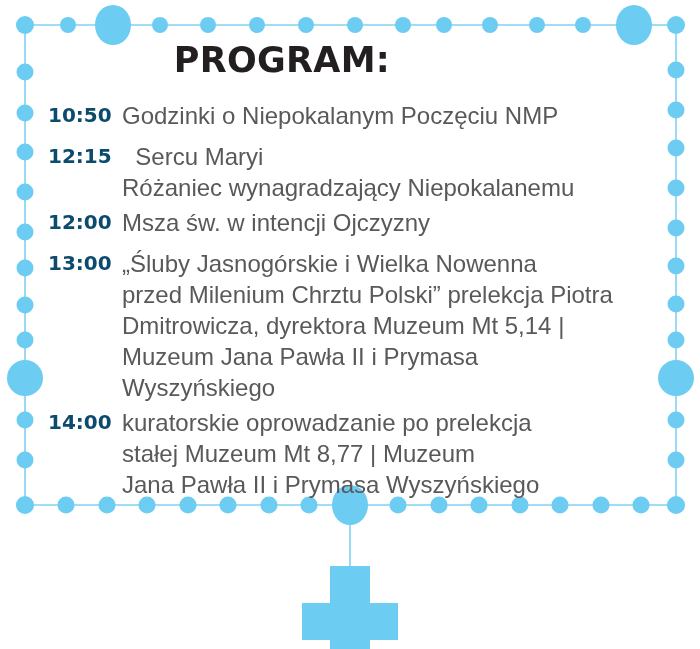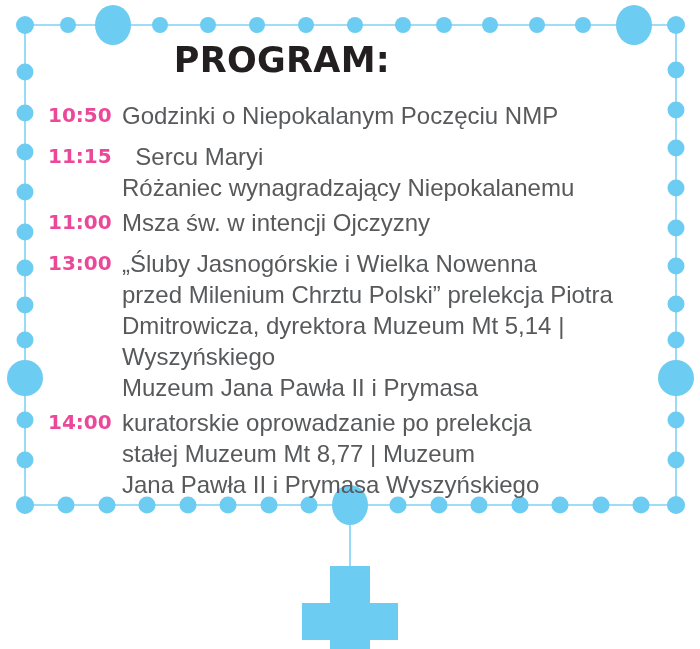--- a/index.html
+++ b/index.html
@@ -54,21 +54,21 @@
     display: flex;
     align-items: flex-start;
     margin-bottom: 10px;
   }
   .entry.tight { margin-bottom: 4px; }
   .entry-time {
     flex: 0 0 auto;
     width: 74px;
     font-size: 20px;
     font-weight: bold;
-    color: #ec4899;
+    color: #0c4a6e;
     line-height: 31px;
     font-family: "DejaVu Sans", sans-serif;
     white-space: nowrap;
   }
   .entry-desc {
     flex: 1 1 auto;
     font-size: 24px;
     font-weight: normal;
     color: #58595b;
     line-height: 31px;
@@ -168,42 +168,42 @@
   <div class="schedule">
 
     <div class="entry">
       <div class="entry-time">10:50</div>
       <div class="entry-desc">
         <span class="ln">Godzinki o Niepokalanym Poczęciu NMP</span>
       </div>
     </div>
 
     <div class="entry tight">
-      <div class="entry-time">11:15</div>
+      <div class="entry-time">12:15</div>
       <div class="entry-desc">
         <span class="ln">  Sercu Maryi</span>
         <span class="ln">Różaniec wynagradzający Niepokalanemu</span>
       </div>
     </div>
 
     <div class="entry">
-      <div class="entry-time">11:00</div>
+      <div class="entry-time">12:00</div>
       <div class="entry-desc">
         <span class="ln">Msza św. w intencji Ojczyzny</span>
       </div>
     </div>
 
     <div class="entry tight">
       <div class="entry-time">13:00</div>
       <div class="entry-desc">
         <span class="ln">„Śluby Jasnogórskie i Wielka Nowenna</span>
         <span class="ln">przed Milenium Chrztu Polski” prelekcja Piotra</span>
         <span class="ln">Dmitrowicza, dyrektora Muzeum Mt 5,14 |</span>
+        <span class="ln">Muzeum Jana Pawła II i Prymasa</span>
         <span class="ln">Wyszyńskiego</span>
-        <span class="ln">Muzeum Jana Pawła II i Prymasa</span>
       </div>
     </div>
 
     <div class="entry">
       <div class="entry-time">14:00</div>
       <div class="entry-desc">
         <span class="ln">kuratorskie oprowadzanie po prelekcja</span>
         <span class="ln">stałej Muzeum Mt 8,77 | Muzeum</span>
         <span class="ln">Jana Pawła II i Prymasa Wyszyńskiego</span>
       </div>

